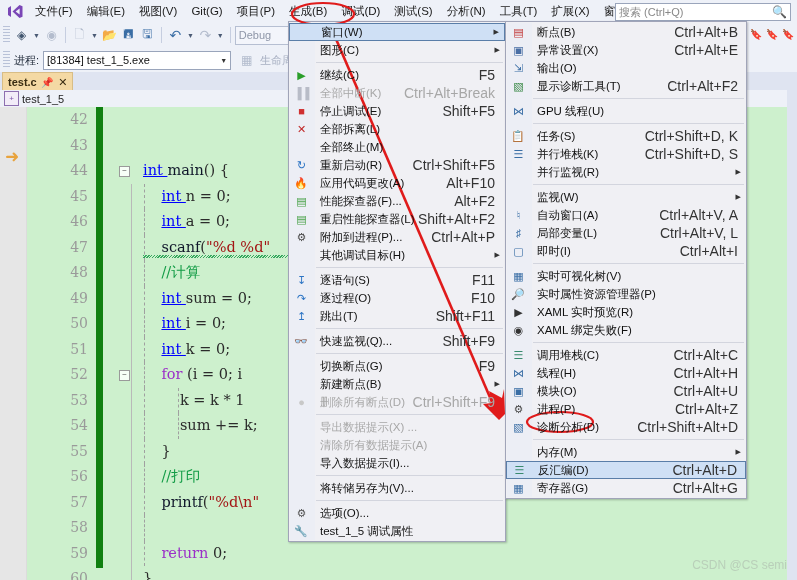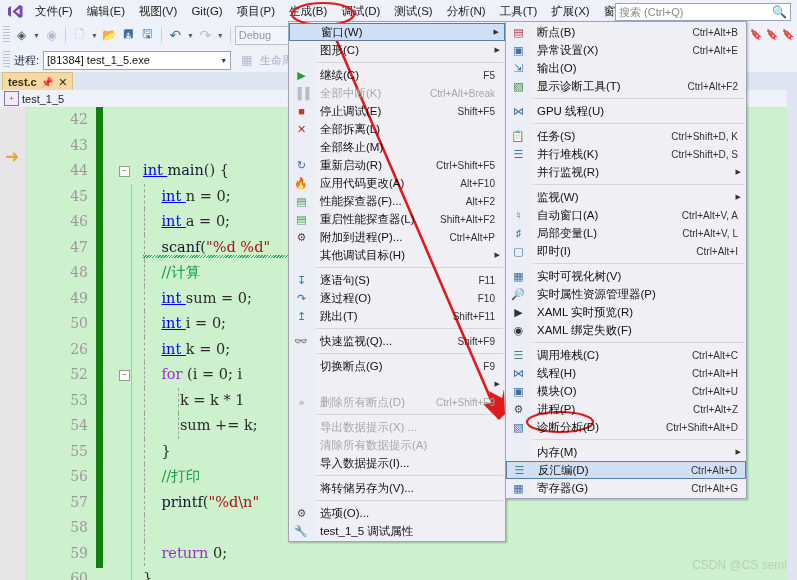--- a/index.html
+++ b/index.html
@@ -90,21 +90,21 @@
    background:repeating-linear-gradient(135deg,#1a9b4a 0 1px,transparent 1px 2px);opacity:.85;}
 
   
   #menu1{position:absolute;left:288px;top:21px;width:216px;background:#f0f0f4;
          border:1px solid #a0a4b8;box-shadow:1px 1px 2px rgba(0,0,0,.25);
          font-size:11.5px;padding:1px 0;}
   #menu1 .gut{position:absolute;left:1px;top:1px;bottom:1px;width:25px;background:#eceef5;}
   .row{position:relative;height:18px;display:flex;align-items:center;padding-left:0;z-index:2;}
   .row .ic{width:25px;min-width:25px;text-align:center;font-size:11px;color:#3d6fa8;}
   .row .lb{flex:1;padding-left:6px;white-space:nowrap;color:#111;}
-  .row .ks{color:#333;padding-right:10px;white-space:nowrap;font-size:10px;}
+  .row .ks{color:#333;padding-right:10px;white-space:nowrap;font-size:14px;}
   .row .ar{position:absolute;right:5px;font-size:7px;color:#333;}
   .row.dis .lb,.row.dis .ks{color:#a7a7a7;}
   .row.dis .ic{color:#b9b9b9;}
   .row.hl{background:#cfe0f5;border:1px solid #5a7ea8;height:16px;}
   .msep{height:1px;background:#d3d5de;margin:3px 2px 3px 27px;}
 
   
   #menu2{position:absolute;left:505px;top:21px;width:240px;background:#f0f0f4;
          border:1px solid #a0a4b8;box-shadow:1px 1px 2px rgba(0,0,0,.25);
          font-size:11.5px;padding:1px 0;}
@@ -217,21 +217,21 @@
     <div id="codearea">
         <div class="crow"><span class="ln">42</span><span class="code"></span></div>
         <div class="crow"><span class="ln">43</span><span class="code"></span></div>
         <div class="crow"><span class="ln">44</span><span class="box">−</span><span class="code"><span class="kw">int </span><span class="fn">main</span><span class="pl">() {</span></span></div>
         <div class="crow"><span class="ln">45</span><span class="vline"></span><span class="dline"></span><span class="code"><span class="pl">    </span><span class="kw">int </span><span class="pl">n = </span><span class="pl">0</span><span class="pl">;</span></span></div>
         <div class="crow"><span class="ln">46</span><span class="vline"></span><span class="dline"></span><span class="code"><span class="pl">    </span><span class="kw">int </span><span class="pl">a = </span><span class="pl">0</span><span class="pl">;</span></span></div>
         <div class="crow"><span class="ln">47</span><span class="vline"></span><span class="dline"></span><span class="code"><span class="pl">    </span><span class="fn">scanf</span><span class="pl">(</span><span class="str">"%d %d"</span></span><span class="squig"></span></div>
         <div class="crow"><span class="ln">48</span><span class="vline"></span><span class="dline"></span><span class="code"><span class="pl">    </span><span class="cm">//计算</span></span></div>
         <div class="crow"><span class="ln">49</span><span class="vline"></span><span class="dline"></span><span class="code"><span class="pl">    </span><span class="kw">int </span><span class="pl">sum = </span><span class="pl">0</span><span class="pl">;</span></span></div>
         <div class="crow"><span class="ln">50</span><span class="vline"></span><span class="dline"></span><span class="code"><span class="pl">    </span><span class="kw">int </span><span class="pl">i = </span><span class="pl">0</span><span class="pl">;</span></span></div>
-        <div class="crow"><span class="ln">26</span><span class="vline"></span><span class="dline"></span><span class="code"><span class="pl">    </span><span class="kw">int </span><span class="pl">k = </span><span class="pl">0</span><span class="pl">;</span></span></div>
+        <div class="crow"><span class="ln">51</span><span class="vline"></span><span class="dline"></span><span class="code"><span class="pl">    </span><span class="kw">int </span><span class="pl">k = </span><span class="pl">0</span><span class="pl">;</span></span></div>
         <div class="crow"><span class="ln">52</span><span class="box">−</span><span class="vline"></span><span class="dline"></span><span class="code"><span class="pl">    </span><span class="kw2">for</span><span class="pl"> (i = </span><span class="pl">0</span><span class="pl">; i</span></span></div>
         <div class="crow"><span class="ln">53</span><span class="vline"></span><span class="dline"></span><span class="dline2"></span><span class="code"><span class="pl">        </span><span class="pl">k = k * 1</span></span></div>
         <div class="crow"><span class="ln">54</span><span class="vline"></span><span class="dline"></span><span class="dline2"></span><span class="code"><span class="pl">        </span><span class="pl">sum += k;</span></span></div>
         <div class="crow"><span class="ln">55</span><span class="vline"></span><span class="dline"></span><span class="code"><span class="pl">    </span><span class="pl">}</span></span></div>
         <div class="crow"><span class="ln">56</span><span class="vline"></span><span class="dline"></span><span class="code"><span class="pl">    </span><span class="cm">//打印</span></span></div>
         <div class="crow"><span class="ln">57</span><span class="vline"></span><span class="dline"></span><span class="code"><span class="pl">    </span><span class="fn">printf</span><span class="pl">(</span><span class="str">"%d\n"</span></span></div>
         <div class="crow"><span class="ln">58</span><span class="vline"></span><span class="dline"></span><span class="code"></span></div>
         <div class="crow"><span class="ln">59</span><span class="vline"></span><span class="dline"></span><span class="code"><span class="pl">    </span><span class="kw2">return</span><span class="pl"> 0;</span></span></div>
         <div class="crow"><span class="ln">60</span><span class="vline"></span><span class="code"><span class="pl">}</span></span></div>
       </div>
@@ -339,20 +339,21 @@
           <span class="ks">Shift+F9</span>
         </div>
         <div class="msep"></div>
         <div class="row">
           <span class="ic"></span>
           <span class="lb">切换断点(G)</span>
           <span class="ks">F9</span>
         </div>
         <div class="row">
           <span class="ic"></span>
+          <span class="lb">新建断点(B)</span>
           <span class="ks"></span>
           <span class="ar">▶</span>
         </div>
         <div class="row dis">
           <span class="ic"><span style="color:#c8c8c8;">●</span></span>
           <span class="lb">删除所有断点(D)</span>
           <span class="ks">Ctrl+Shift+F9</span>
         </div>
         <div class="msep"></div>
         <div class="row dis">

